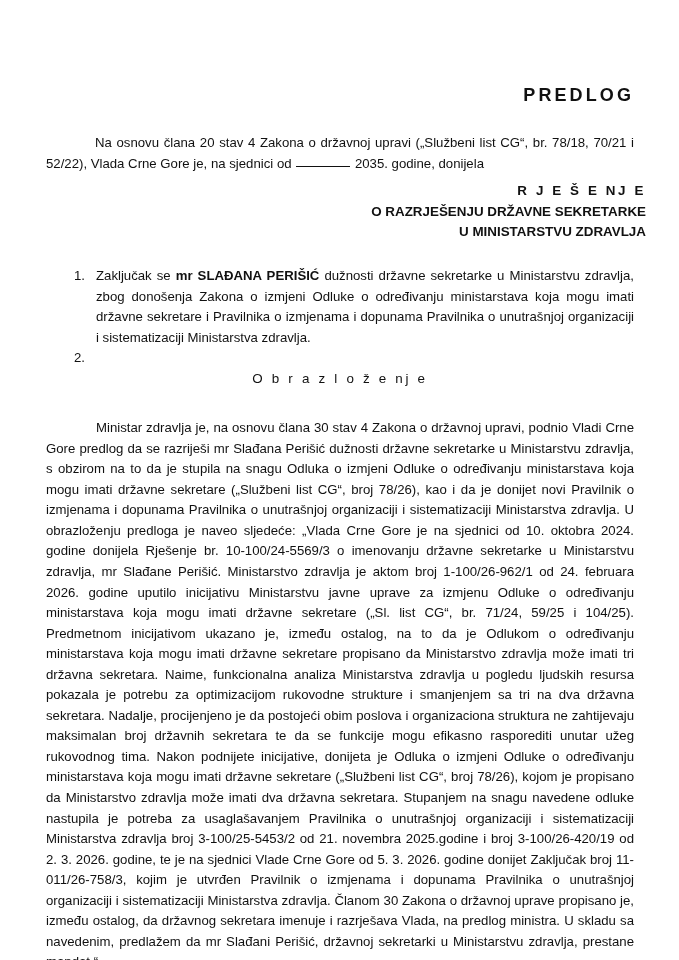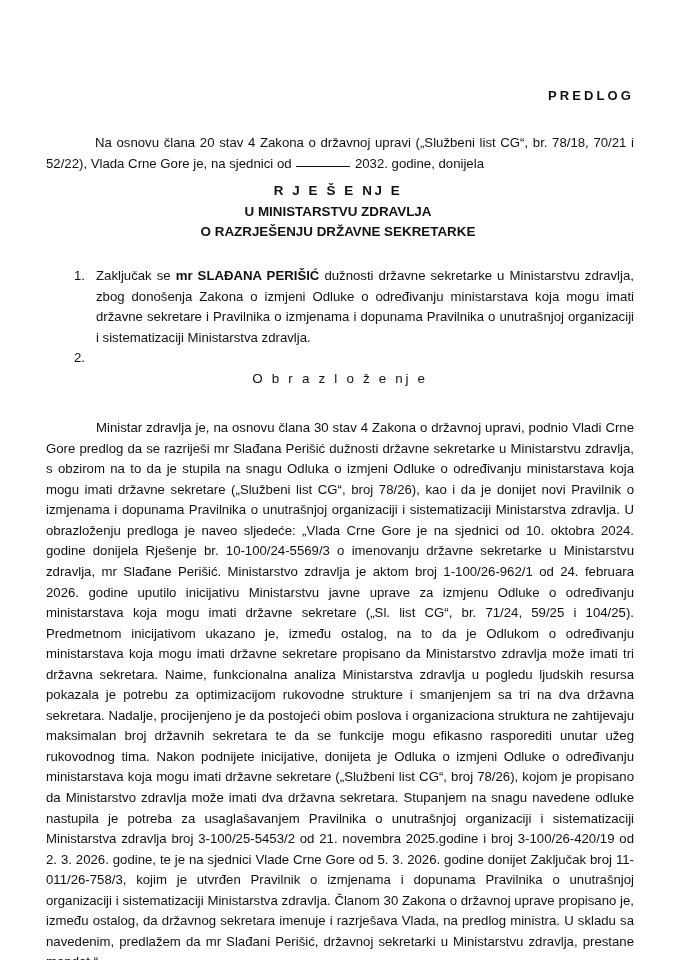--- a/index.html
+++ b/index.html
@@ -29,21 +29,21 @@
   
   .predlog-row {
     position: absolute;
     top: 86px;
     left: 46px;
     right: 45px;
     text-align: right;
   }
   .predlog {
     display: inline-block;
-    font-size: 13px;
+    font-size: 18px;
     font-weight: bold;
     letter-spacing: 3.1px;
     color: #111111;
     line-height: 1;
     white-space: nowrap;
   }
 
   
   .preamble {
     position: absolute;
@@ -62,23 +62,23 @@
     width: 54px;
     border-bottom: 1.2px solid #111111;
     vertical-align: 1px;
     margin: 0 1px;
   }
 
   
   .title-block {
     position: absolute;
     top: 181px;
-    left: 44px;
+    left: 58px;
     width: 588px;
-    text-align: center;
+    text-align: right;
   }
   .title-line {
     font-size: 13.4px;
     font-weight: bold;
     line-height: 20.5px;
     color: #111111;
     white-space: nowrap;
   }
   .title-line.spaced {
     letter-spacing: 2.6px;
@@ -147,26 +147,26 @@
 </style>
 </head>
 <body>
 
 <div class="page">
 
   <div class="predlog-row">
     <span class="predlog">PREDLOG</span>
   </div>
 
-  <p class="preamble"><span>Na osnovu člana 20 stav 4 Zakona o državnoj upravi („Službeni list CG“, br. 78/18, 70/21 i 52/22), Vlada Crne Gore je, na sjednici od </span><span class="blank-line"></span><span> 2032. godine, donijela</span></p>
+  <p class="preamble"><span>Na osnovu člana 20 stav 4 Zakona o državnoj upravi („Službeni list CG“, br. 78/18, 70/21 i 52/22), Vlada Crne Gore je, na sjednici od </span><span class="blank-line"></span><span> 2035. godine, donijela</span></p>
 
   <div class="title-block">
     <div class="title-line spaced">R J E Š E NJ E</div>
+    <div class="title-line">O RAZRJEŠENJU DRŽAVNE SEKRETARKE</div>
     <div class="title-line">U MINISTARSTVU ZDRAVLJA</div>
-    <div class="title-line">O RAZRJEŠENJU DRŽAVNE SEKRETARKE</div>
   </div>
 
   <ol class="disposition">
     <li>
       <span class="num">1.</span>
       <span class="txt"><span>Zaključak se </span><b>mr SLAĐANA PERIŠIĆ</b><span> dužnosti državne sekretarke u Ministarstvu zdravlja, zbog donošenja Zakona o izmjeni Odluke o određivanju ministarstava koja mogu imati državne sekretare i Pravilnika o izmjenama i dopunama Pravilnika o unutrašnjoj organizaciji i sistematizaciji Ministarstva zdravlja.</span></span>
     </li>
     <li>
       <span class="num">2.</span>
     </li>

